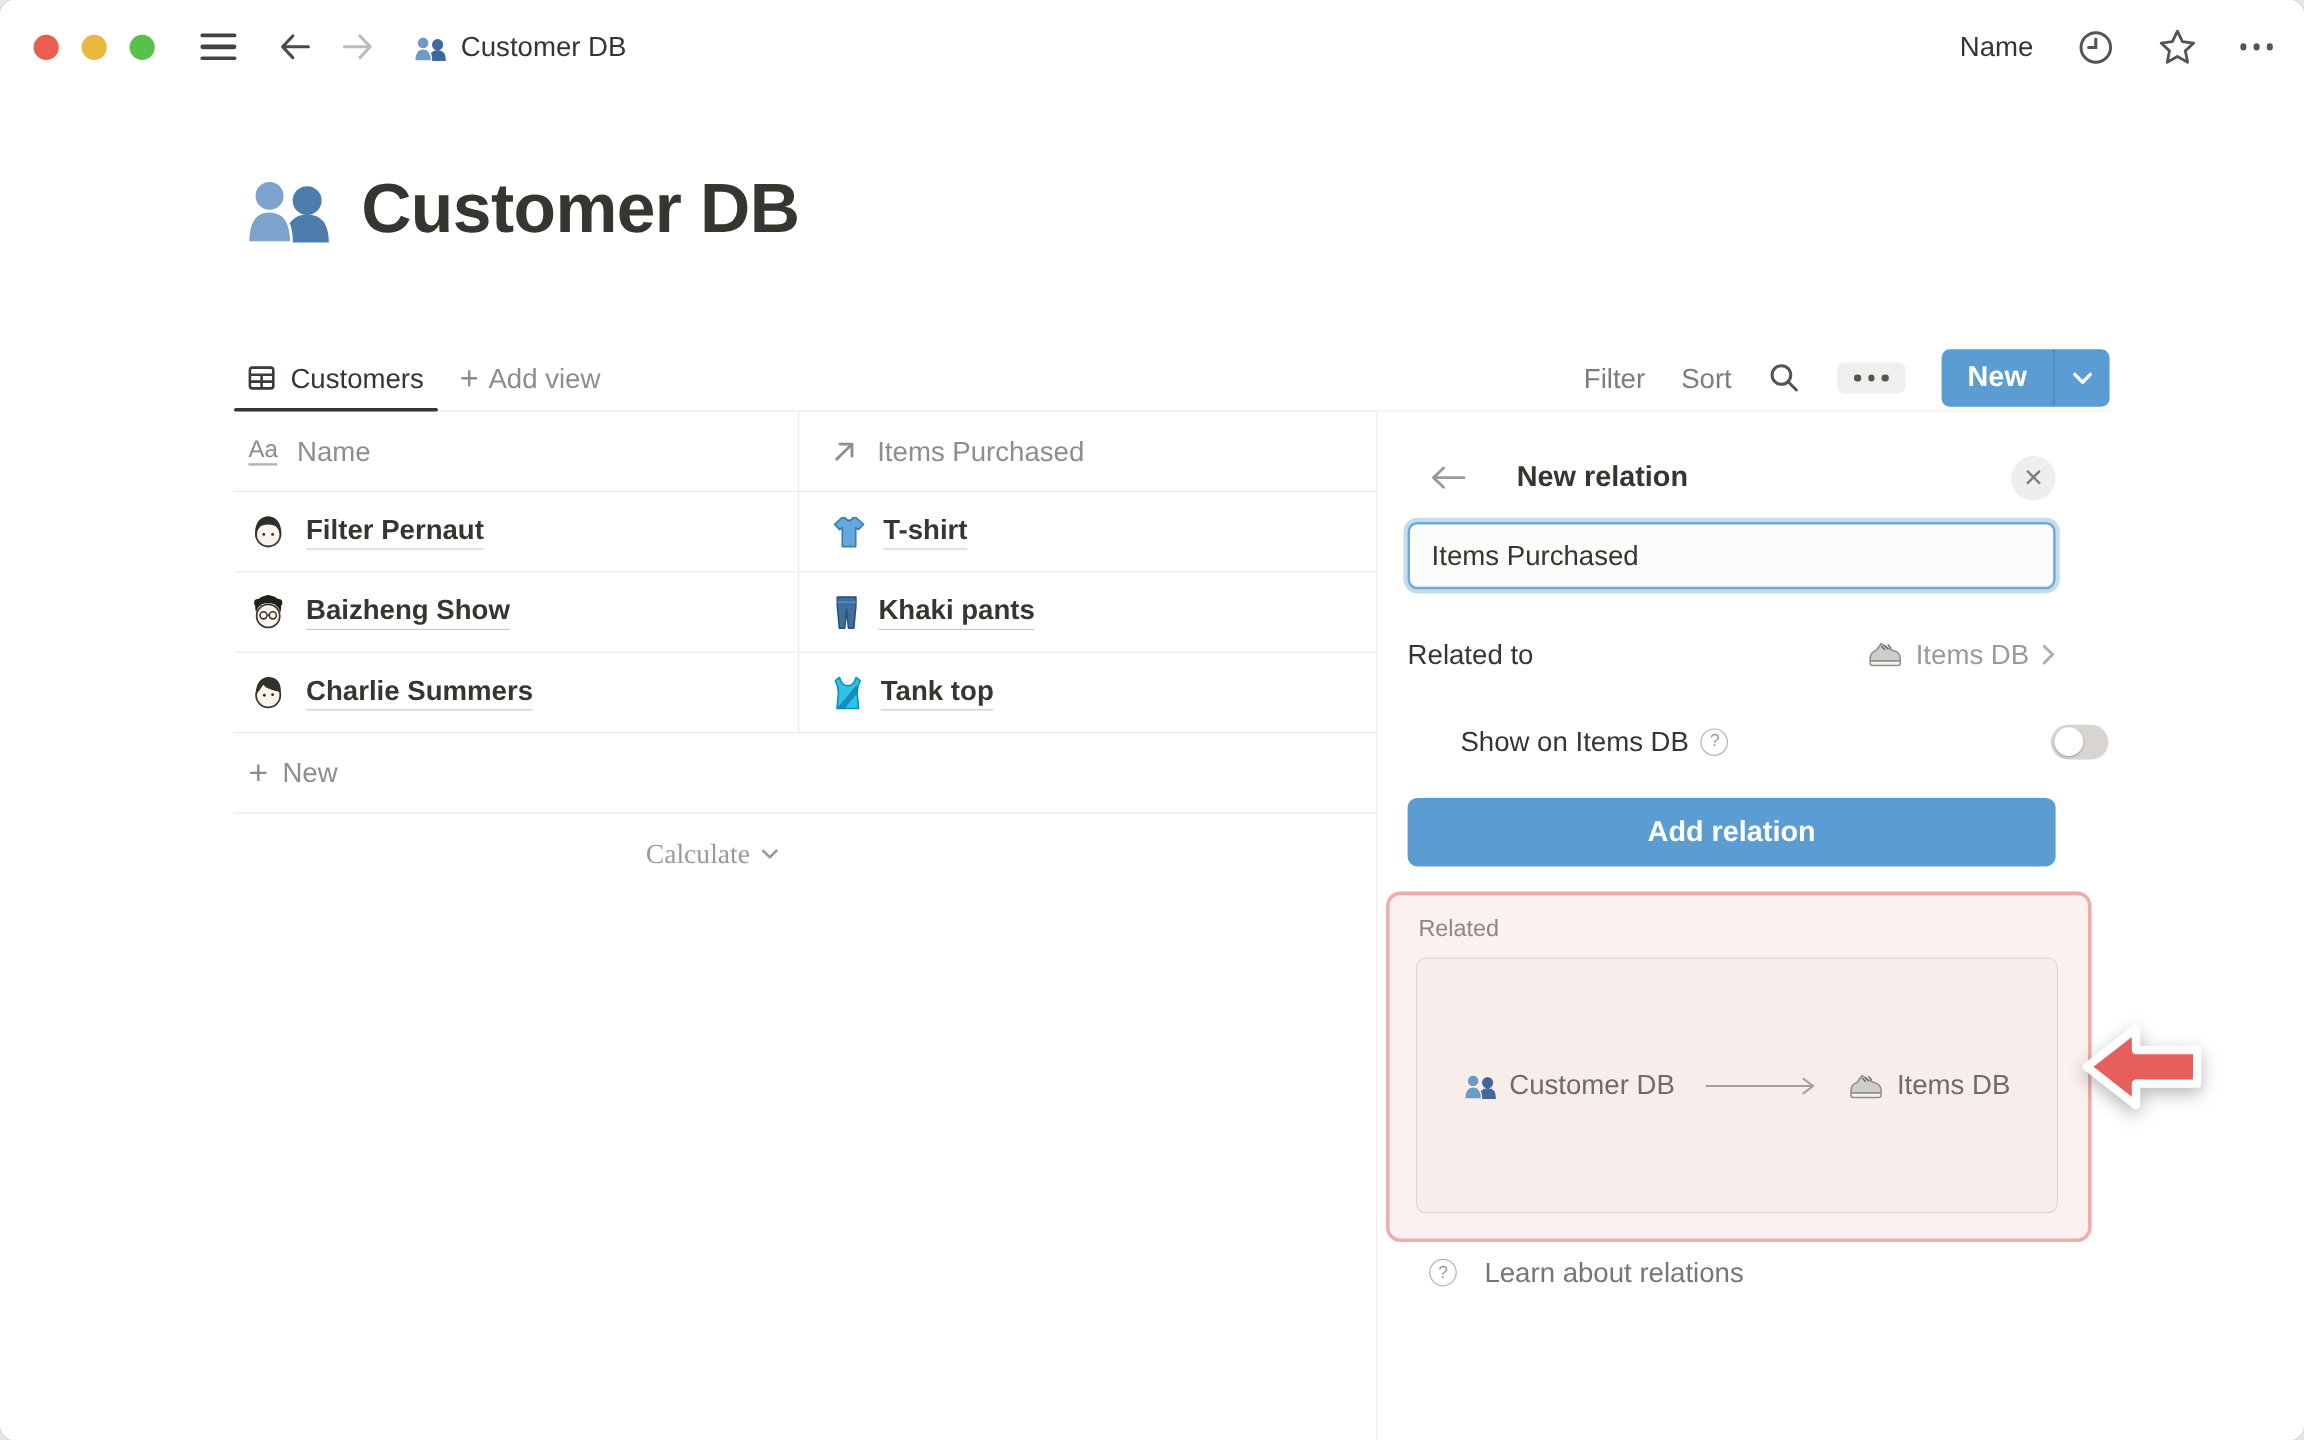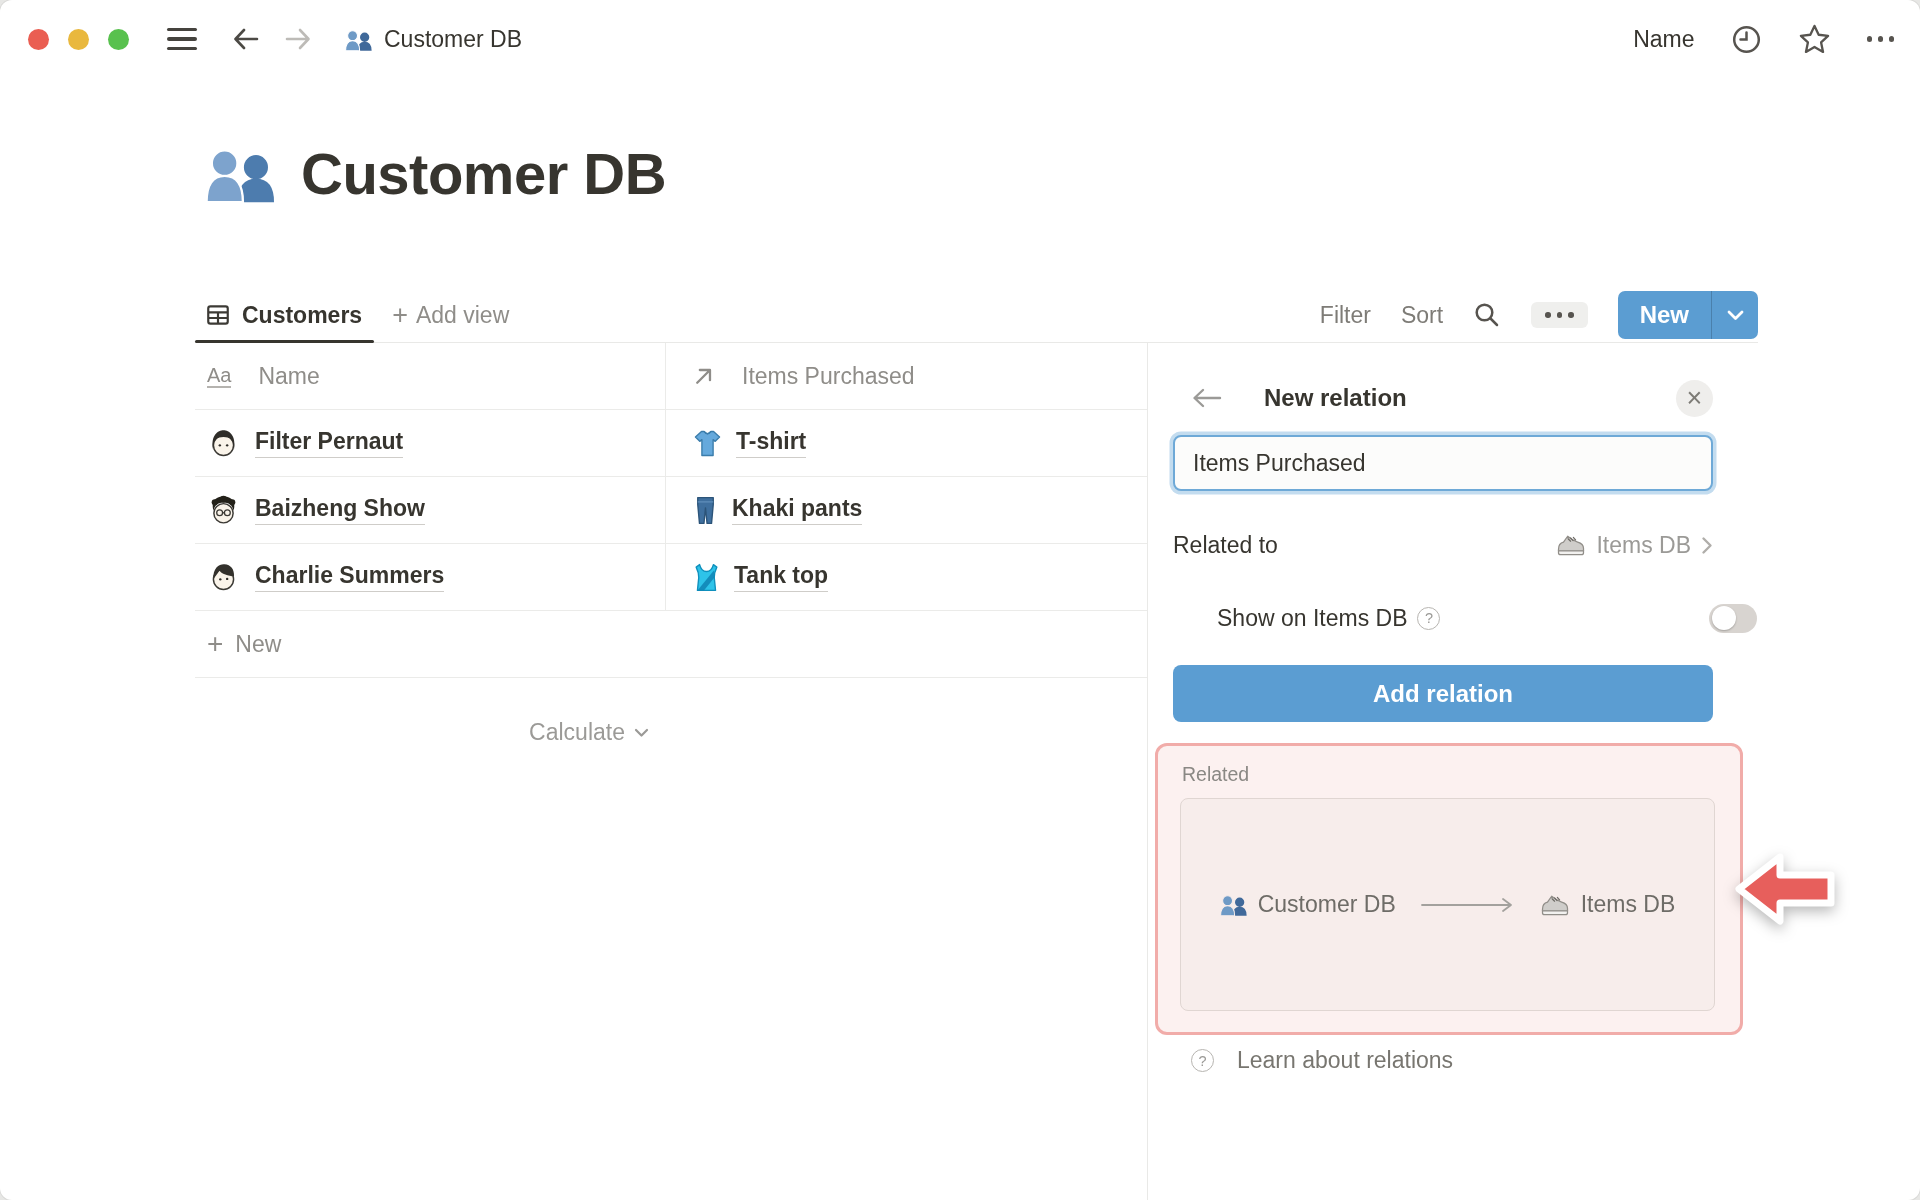--- a/index.html
+++ b/index.html
@@ -22,45 +22,45 @@
   .dots i { width:5.5px; height:5.5px; border-radius:50%; background:#57544f; }
 
   
   .page-head { position:absolute; left:205px; top:138px; display:flex; align-items:center; gap:26px; }
   .page-head h1 { font-size:58px; font-weight:700; color:#37352f; letter-spacing:-0.5px; }
 
   
   .tabsrow { position:absolute; left:195px; top:288px; width:1563px; height:55px; border-bottom:1px solid #e9e9e7; display:flex; align-items:center; }
   .tab { position:relative; height:100%; display:flex; align-items:center; gap:11px; padding:0 12px 0 10px; cursor:pointer; }
   .tab.active::after { content:""; position:absolute; left:0; right:0; bottom:-1px; height:3.5px; background:#37352f; border-radius:2px; }
-  .tab-label { font-size:23px; font-weight:700; color:#37352f; }
+  .tab-label { font-size:23px; font-weight:400; color:#37352f; }
   .addview { display:flex; align-items:center; gap:8px; margin-left:18px; color:#8f8d89; font-size:23px; cursor:pointer; }
   .addview .plus { font-size:27px; line-height:1; color:#8f8d89; }
   .toolbar { margin-left:auto; display:flex; align-items:center; gap:30px; }
   .tool-text { font-size:23px; color:#7e7c77; cursor:pointer; }
   .tool-icon { display:flex; align-items:center; cursor:pointer; }
   .more-btn { background:#efefed; border-radius:6px; padding:10px 14px; display:flex; gap:6px; align-items:center; cursor:pointer; }
   .more-btn i { width:5.5px; height:5.5px; border-radius:50%; background:#57544f; }
   .new-btn { display:flex; align-items:stretch; height:48px; border-radius:7px; overflow:hidden; cursor:pointer; background:var(--accent); }
   .new-main { display:flex; align-items:center; padding:0 22px; color:#fff; font-size:24px; font-weight:600; }
   .new-sep { width:1px; background:rgba(0,0,0,.18); }
   .new-chev { width:46px; display:flex; align-items:center; justify-content:center; }
 
   
   .table { position:absolute; left:195px; top:343px; width:952px; }
   .trow { display:flex; height:67px; border-bottom:1px solid #ebebe9; align-items:stretch; }
   .cell-name { width:470px; display:flex; align-items:center; gap:15px; padding-left:12px; }
   .cell-item { width:482px; display:flex; align-items:center; gap:13px; padding-left:26px; border-left:1px solid #ebebe9; }
   .thead .hlabel { font-size:23px; color:#8f8d89; }
-  .thead .cell-name, .thead .cell-item { gap:27px; }
+  .thead .cell-name, .thead .cell-item { gap:16px; }
   .aa { font-size:20px; color:#8f8d89; border-bottom:2px solid #b5b3af; line-height:1.05; padding-bottom:0px; }
   .pill-link { font-size:23px; font-weight:600; color:#37352f; border-bottom:1.6px solid #cfcdc9; padding-bottom:2px; cursor:pointer; }
   .newrow { display:flex; align-items:center; gap:12px; height:67px; border-bottom:1px solid #ebebe9; padding-left:12px; color:#8f8d89; font-size:23px; cursor:pointer; }
   .newrow .plus { font-size:28px; color:#8f8d89; line-height:1; }
-  .calcrow { height:68px; display:flex; align-items:flex-end; justify-content:flex-end; padding-right:16px; width:470px; }
+  .calcrow { height:68px; display:flex; align-items:center; justify-content:flex-end; padding-right:16px; width:470px;font-family:Liberation Serif, serif; }
   .calc { display:flex; align-items:center; gap:9px; color:#9b9a97; font-size:23px; cursor:pointer; }
 
   
   .panel { position:absolute; left:1147px; top:343px; width:611px; height:857px; border-left:1px solid #e9e9e7; background:#fff; }
   .p-header { position:absolute; top:34px; left:43px; right:45px; height:42px; display:flex; align-items:center; }
   .p-title { font-size:24px; font-weight:700; color:#37352f; margin-left:41px; }
   .p-close { margin-left:auto; width:37px; height:37px; border-radius:50%; background:#efeeec; display:flex; align-items:center; justify-content:center; cursor:pointer; color:#7d7b76; font-size:27px; line-height:1; }
   .p-input { position:absolute; top:92px; left:25px; width:540px; height:56px; border:2px solid #6ea9d7; border-radius:8px; box-shadow:0 0 0 3.5px #c3dcef; background:#fcfcfb; font-size:23px; color:#37352f; padding:0 18px; font-family:inherit; outline:none; }
   .p-row { position:absolute; left:25px; width:540px; height:40px; display:flex; align-items:center; }
   .p-row.related { top:182px; cursor:pointer; }

